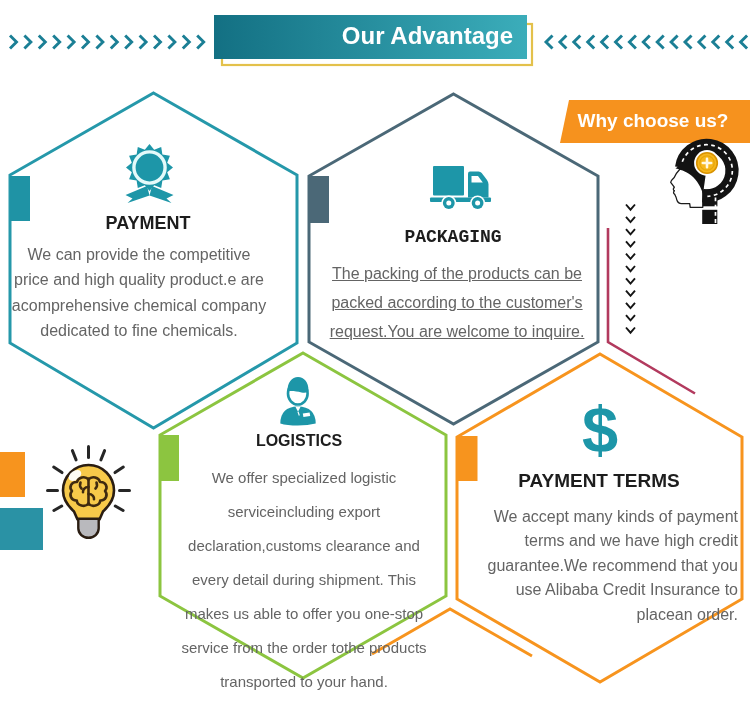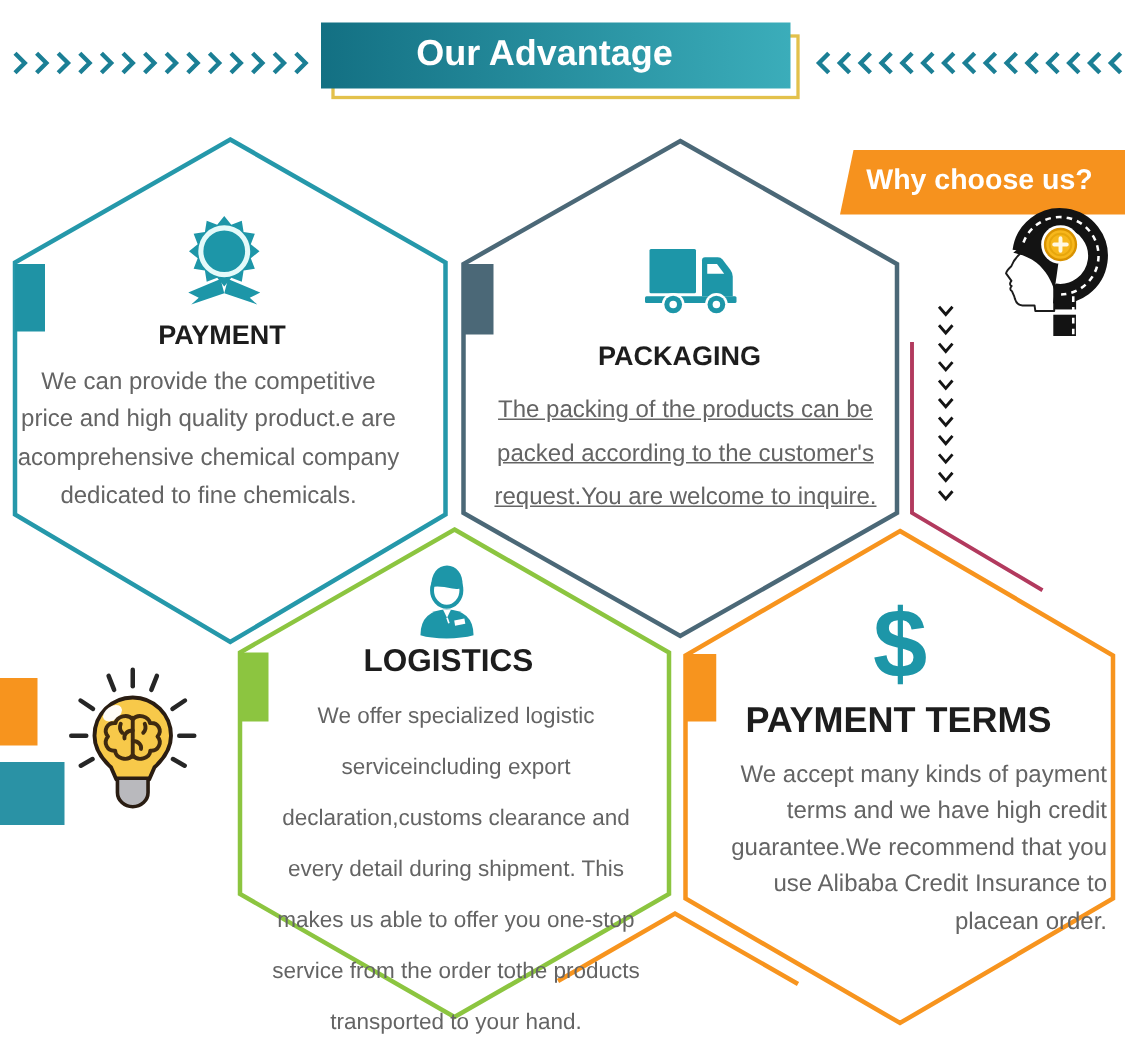--- a/index.html
+++ b/index.html
@@ -182,26 +182,26 @@
     <circle cx="707" cy="163" r="7.2" fill="none" stroke="#e7a60c" stroke-width="1.3"></circle>
     <path d="M707 158.8 L707 167.2 M702.8 163 L711.2 163" stroke="#fff8e2" stroke-width="2.6" stroke-linecap="round" fill="none"></path>
 
     <g fill="none" stroke="#fff" stroke-width="1.7" stroke-dasharray="3.8 3.4">
       <path d="M682.3 161.7 A25.8 25.8 0 1 1 707.4 196.3"></path>
       <path d="M715.5 197.5 L715.5 224"></path>
     </g>
   </g>
 </svg>
 
-<div class="abs" style="left:213px;top:22px;width:300px;text-align:center;font-weight:bold;font-size:24px;color:#fff;line-height:28px;">Our Advantage</div>
+<div class="abs" style="left:213px;top:22px;width:300px;text-align:right;font-weight:bold;font-size:24px;color:#fff;line-height:28px;">Our Advantage</div>
 <div class="abs" style="left:553px;top:109px;width:200px;text-align:center;font-weight:bold;font-size:19px;color:#fff;line-height:24px;">Why choose us?</div>
 
 <div class="abs hd" style="left:38px;top:213px;width:220px;font-size:18px;line-height:21px;">PAYMENT</div>
 <div class="abs bd" style="left:4px;top:242px;width:270px;font-size:16px;line-height:25.4px;">We can provide the competitive<br>price and high quality product.e are<br>acomprehensive chemical company<br>dedicated to fine chemicals.</div>
 
-<div class="abs hd" style="left:343px;top:227px;width:220px;font-size:18px;line-height:21px;">PACKAGING</div>
+<div class="abs hd" style="left:343px;top:227px;width:220px;font-size:18px;line-height:21px;font-family:Liberation Mono, monospace;">PACKAGING</div>
 <div class="abs bd" style="left:317px;top:258.5px;width:280px;font-size:16px;line-height:29px;text-decoration:underline;">The packing of the products can be<br>packed according to the customer's<br>request.You are welcome to inquire.</div>
 
-<div class="abs hd" style="left:189px;top:430px;width:220px;font-size:21px;line-height:21px;">LOGISTICS</div>
+<div class="abs hd" style="left:189px;top:430px;width:220px;font-size:16px;line-height:21px;">LOGISTICS</div>
 <div class="abs bd" style="left:169px;top:461px;width:270px;font-size:15px;line-height:34px;">We offer specialized logistic<br>serviceincluding export<br>declaration,customs clearance and<br>every detail during shipment. This<br>makes us able to offer you one-stop<br>service from the order tothe products<br>transported to your hand.</div>
 
-<div class="abs hd" style="left:489px;top:470px;width:220px;font-size:24px;line-height:22px;">PAYMENT TERMS</div>
+<div class="abs hd" style="left:489px;top:470px;width:220px;font-size:19px;line-height:22px;">PAYMENT TERMS</div>
 <div class="abs bd" style="left:458px;top:505px;width:280px;font-size:16px;line-height:24.4px;text-align:right;">We accept many kinds of payment<br>terms and we have high credit<br>guarantee.We recommend that you<br>use Alibaba Credit Insurance to<br>placean order.</div>
 
 </body></html>

